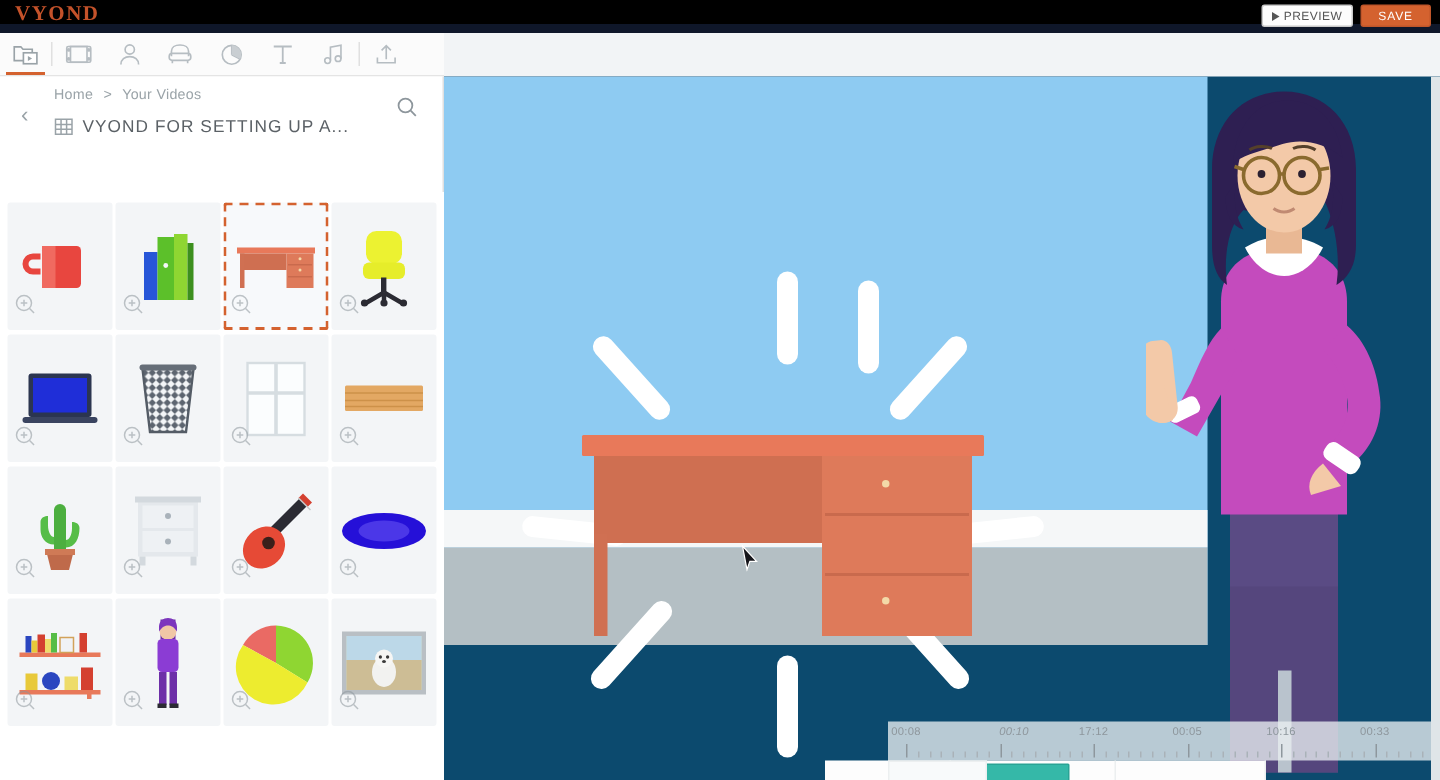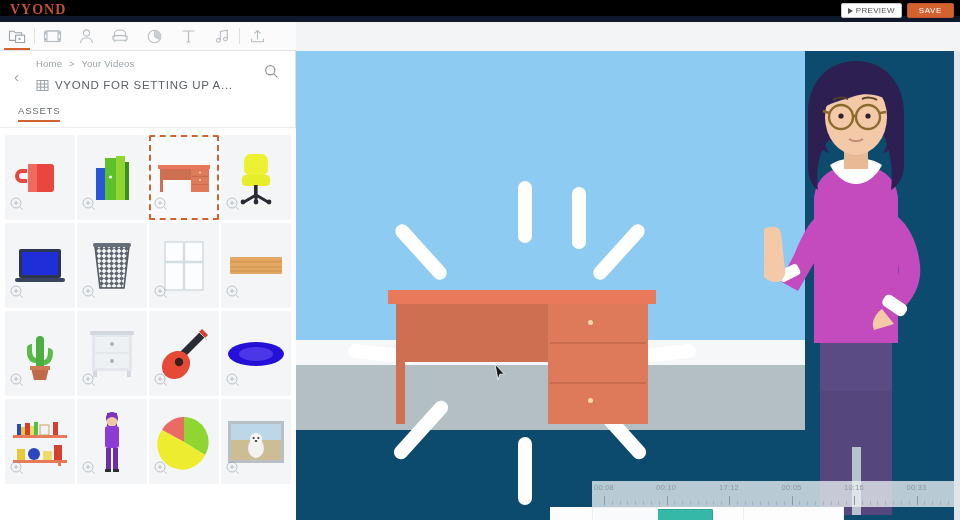--- a/index.html
+++ b/index.html
@@ -322,23 +322,20 @@
         <span class="vidtitle">VYOND FOR SETTING UP A...</span>
       </div>
       <div class="searchbtn">
         <svg width="15" height="15" viewBox="0 0 15 15" fill="none" stroke="#8d969c" stroke-width="1.2">
           <circle cx="6.3" cy="6.3" r="4.6"></circle>
           <path d="M9.8 9.8l3.4 3.4"></path>
         </svg>
       </div>
     </div>
 
-    <div class="tabsrow">
-      <div class="tab active">ASSETS</div>
-    </div>
 
     <div class="assetgrid">
 
       <div class="tile">
         <div class="art">
           <svg width="52" height="48" viewBox="0 0 52 48">
             <rect x="14" y="10" width="26" height="28" rx="3" fill="#e8463f"></rect>
             <rect x="14" y="10" width="9" height="28" fill="#f06a60"></rect>
             <path d="M13 17h-5a5 5 0 0 0 0 10h5" fill="none" stroke="#e8463f" stroke-width="4"></path>
           </svg>
@@ -722,21 +719,21 @@
         <div id="ruler-marks">
             <div class="ruler-label" style="left: 12px;">00:08</div>
             <div class="tick major" style="left: 12px;"></div>
             <div class="tick minor" style="left: 19.8125px;"></div>
             <div class="tick minor" style="left: 27.625px;"></div>
             <div class="tick minor" style="left: 35.4375px;"></div>
             <div class="tick minor" style="left: 43.25px;"></div>
             <div class="tick minor" style="left: 51.0625px;"></div>
             <div class="tick minor" style="left: 58.875px;"></div>
             <div class="tick minor" style="left: 66.6875px;"></div>
-            <div class="ruler-label" style="left: 74px; font-style: italic;">00:10</div>
+            <div class="ruler-label" style="left: 84px; font-style: italic;">00:10</div>
             <div class="tick major" style="left: 74.5px;"></div>
             <div class="tick minor" style="left: 82.3125px;"></div>
             <div class="tick minor" style="left: 90.125px;"></div>
             <div class="tick minor" style="left: 97.9375px;"></div>
             <div class="tick minor" style="left: 105.75px;"></div>
             <div class="tick minor" style="left: 113.562px;"></div>
             <div class="tick minor" style="left: 121.375px;"></div>
             <div class="tick minor" style="left: 129.188px;"></div>
             <div class="ruler-label" style="left: 137px;">17:12</div>
             <div class="tick major" style="left: 137px;"></div>

